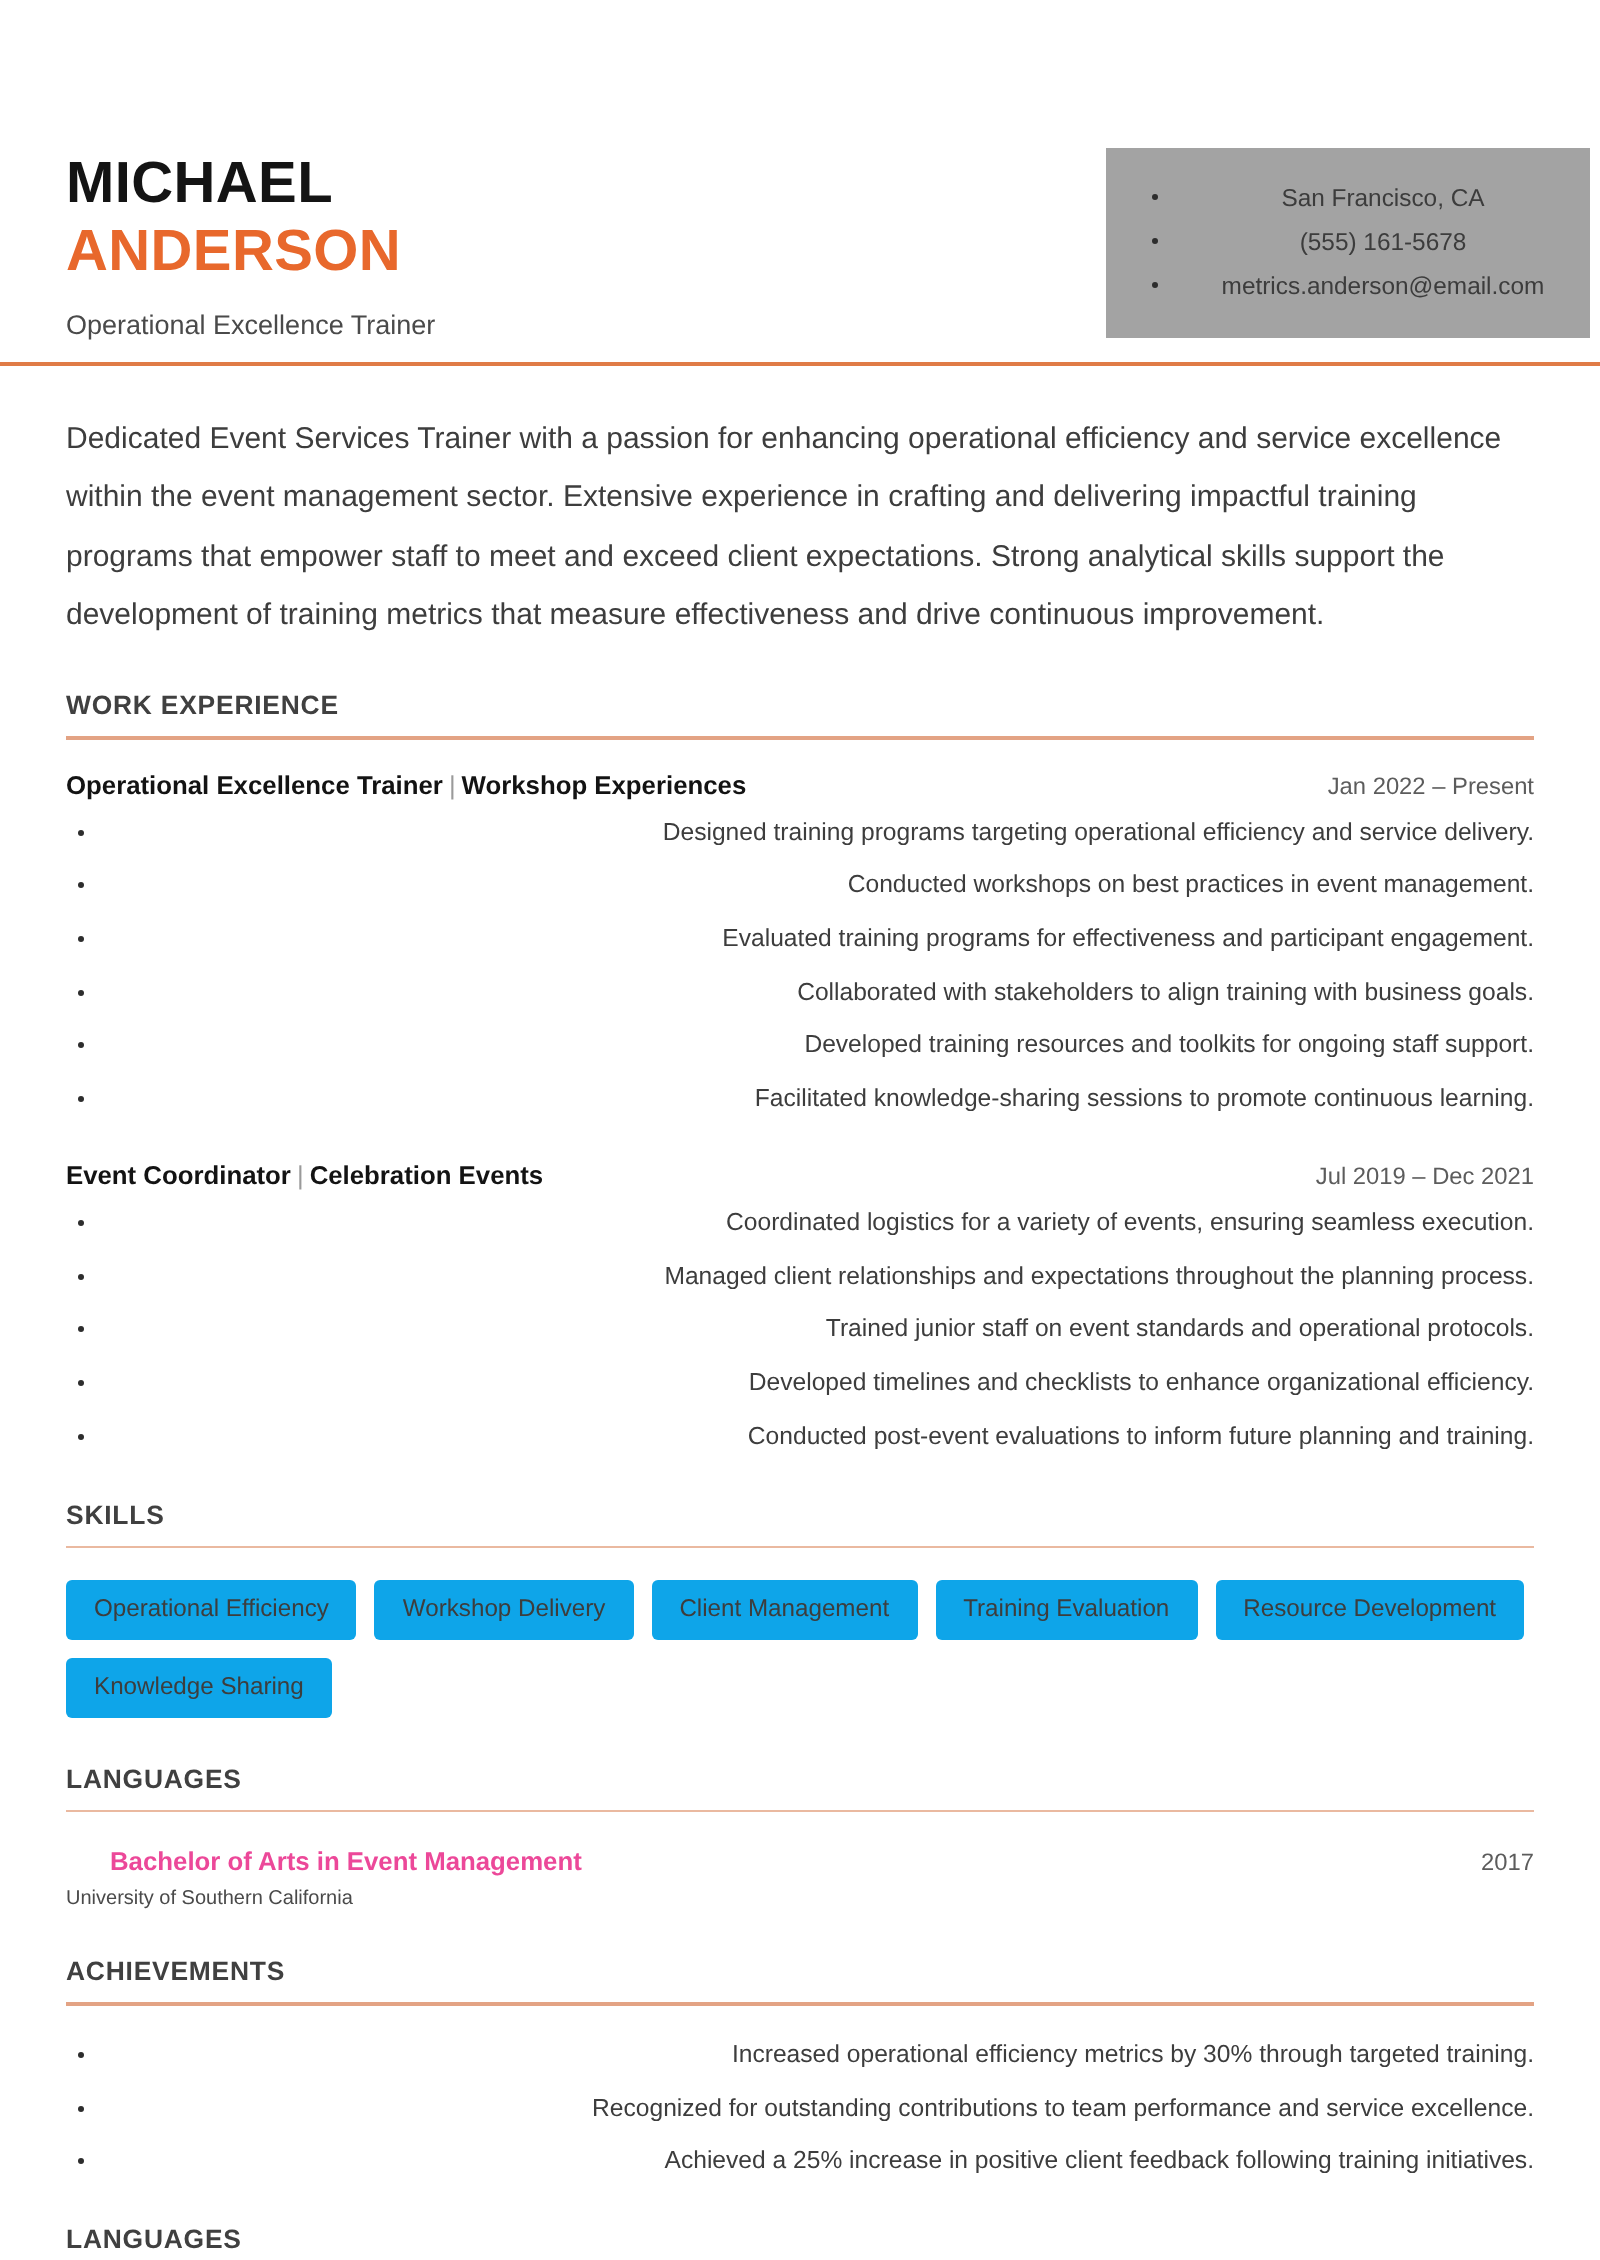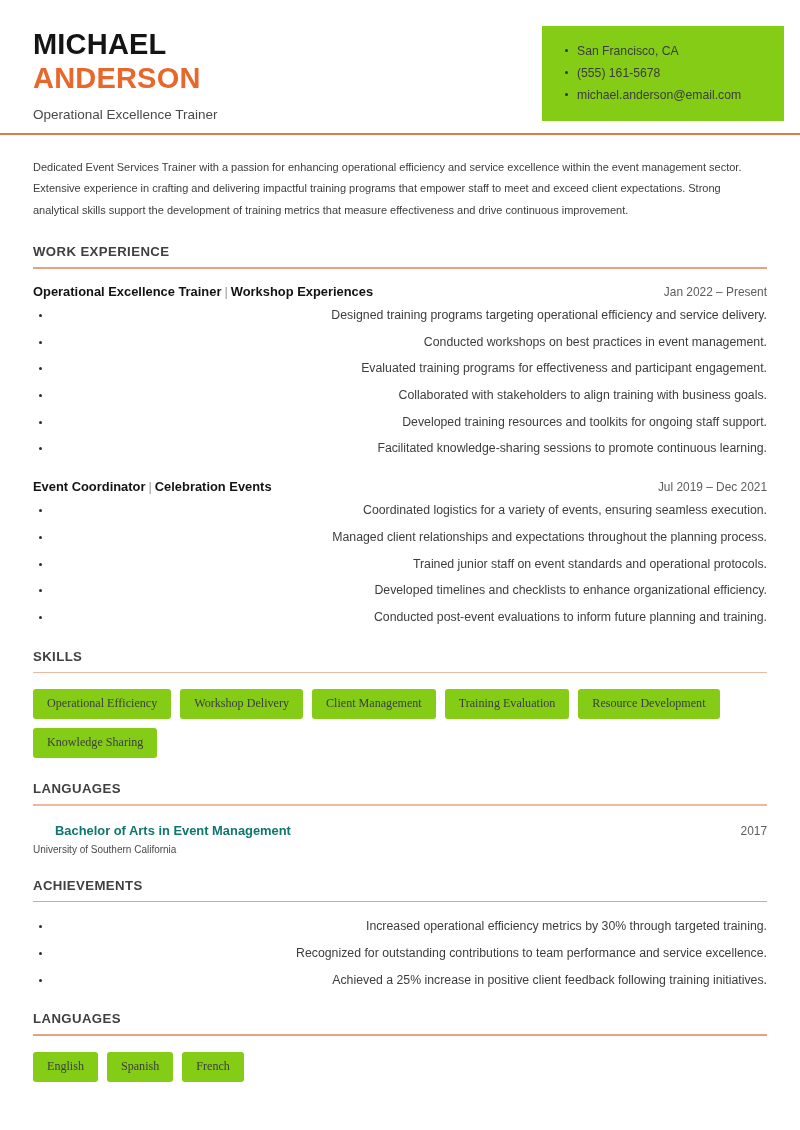--- a/index.html
+++ b/index.html
@@ -16,22 +16,23 @@
     width: 800px;
     min-height: 1130px;
     background: #ffffff;
     position: relative;
     padding-bottom: 40px;
   }
 
   
   .header {
     position: relative;
-    padding: 26px 16px 0 0;
+    padding: 26px 5px 0 0;
     height: 135px;
+    margin-top: 48px;
   }
   .header-inner {
     display: flex;
     align-items: flex-start;
     justify-content: space-between;
   }
   .identity {
     padding-left: 33px;
     padding-top: 2px;
   }
@@ -49,24 +50,25 @@
     color: #e8682c;
     line-height: 1.16;
   }
   .job-title {
     font-size: 13.5px;
     color: #4a4a4a;
     margin-top: 12px;
     font-weight: normal;
   }
   .contact-panel {
-    background: #84cc16;
+    background: #a3a3a3;
     width: 242px;
     margin-right: 0;
     padding: 14px 0 14px 22px;
+    text-align: center;
   }
   .contact-list { list-style: none; }
   .contact-list li {
     font-size: 12.2px;
     color: #3c3c3c;
     line-height: 1.0;
     padding: 5px 0 5px 13px;
     position: relative;
     white-space: nowrap;
   }
@@ -87,21 +89,21 @@
     bottom: 0;
     height: 2px;
     background: #e07b46;
   }
 
   
   .content {
     padding: 0 33px;
   }
   .summary {
-    font-size: 11px;
+    font-size: 15px;
     line-height: 1.95;
     color: #3d3d3d;
     padding-top: 22px;
     max-width: 736px;
   }
 
   .section { margin-top: 23px; }
   .section-title {
     font-size: 13.2px;
     font-weight: bold;
@@ -164,41 +166,40 @@
   }
 
   
   .pills {
     display: flex;
     flex-wrap: wrap;
     gap: 9px;
     margin-top: 16px;
   }
   .pill {
-    background: #84cc16;
+    background: #0ea5e9;
     font-size: 12.1px;
     color: #3d3d3d;
     padding: 8px 14px;
     border-radius: 3px;
     white-space: nowrap;
     line-height: 1.15;
-    font-family: Liberation Serif, serif;
   }
 
   
   .edu { margin-top: 17px; }
   .edu-head {
     display: flex;
     align-items: baseline;
     justify-content: space-between;
   }
   .edu-degree {
     font-size: 12.9px;
     font-weight: bold;
-    color: #0f766e;
+    color: #ec4899;
     padding-left: 22px;
   }
   .edu-year {
     font-size: 11.9px;
     color: #5c5c5c;
   }
   .edu-school {
     font-size: 10px;
     color: #4a4a4a;
     margin-top: 6px;
@@ -215,21 +216,21 @@
     <div class="header-inner">
       <div class="identity">
         <div class="name-line1">MICHAEL</div>
         <div class="name-line2">ANDERSON</div>
         <div class="job-title">Operational Excellence Trainer</div>
       </div>
       <div class="contact-panel">
         <ul class="contact-list">
           <li>San Francisco, CA</li>
           <li>(555) 161-5678</li>
-          <li>michael.anderson@email.com</li>
+          <li>metrics.anderson@email.com</li>
         </ul>
       </div>
     </div>
     <div class="header-rule"></div>
   </div>
 
   <div class="content">
 
     <p class="summary">Dedicated Event Services Trainer with a passion for enhancing operational efficiency and service excellence within the event management sector. Extensive experience in crafting and delivering impactful training programs that empower staff to meet and exceed client expectations. Strong analytical skills support the development of training metrics that measure effectiveness and drive continuous improvement.</p>
 

